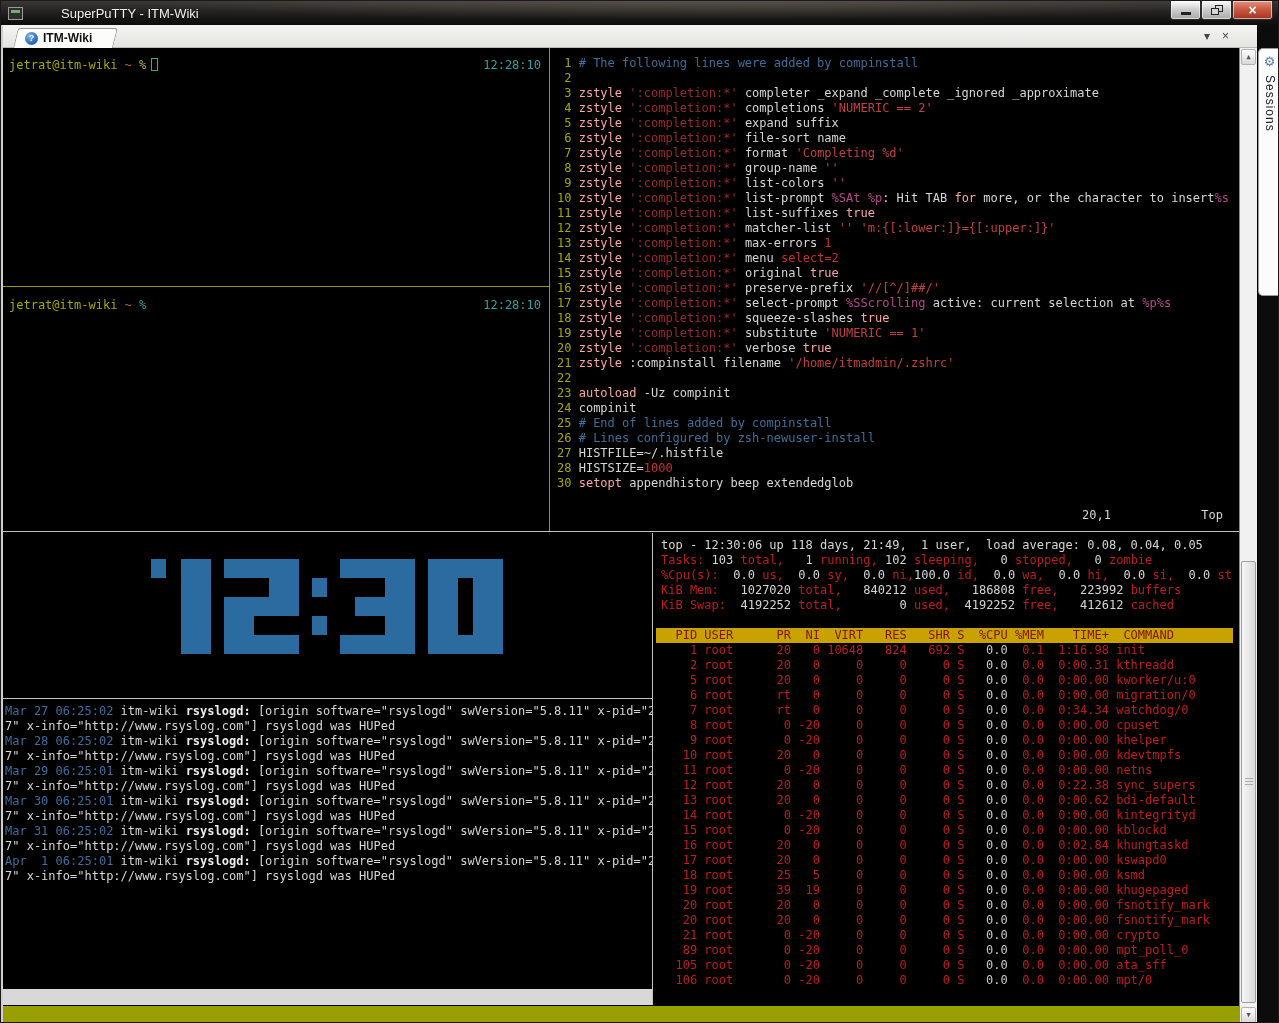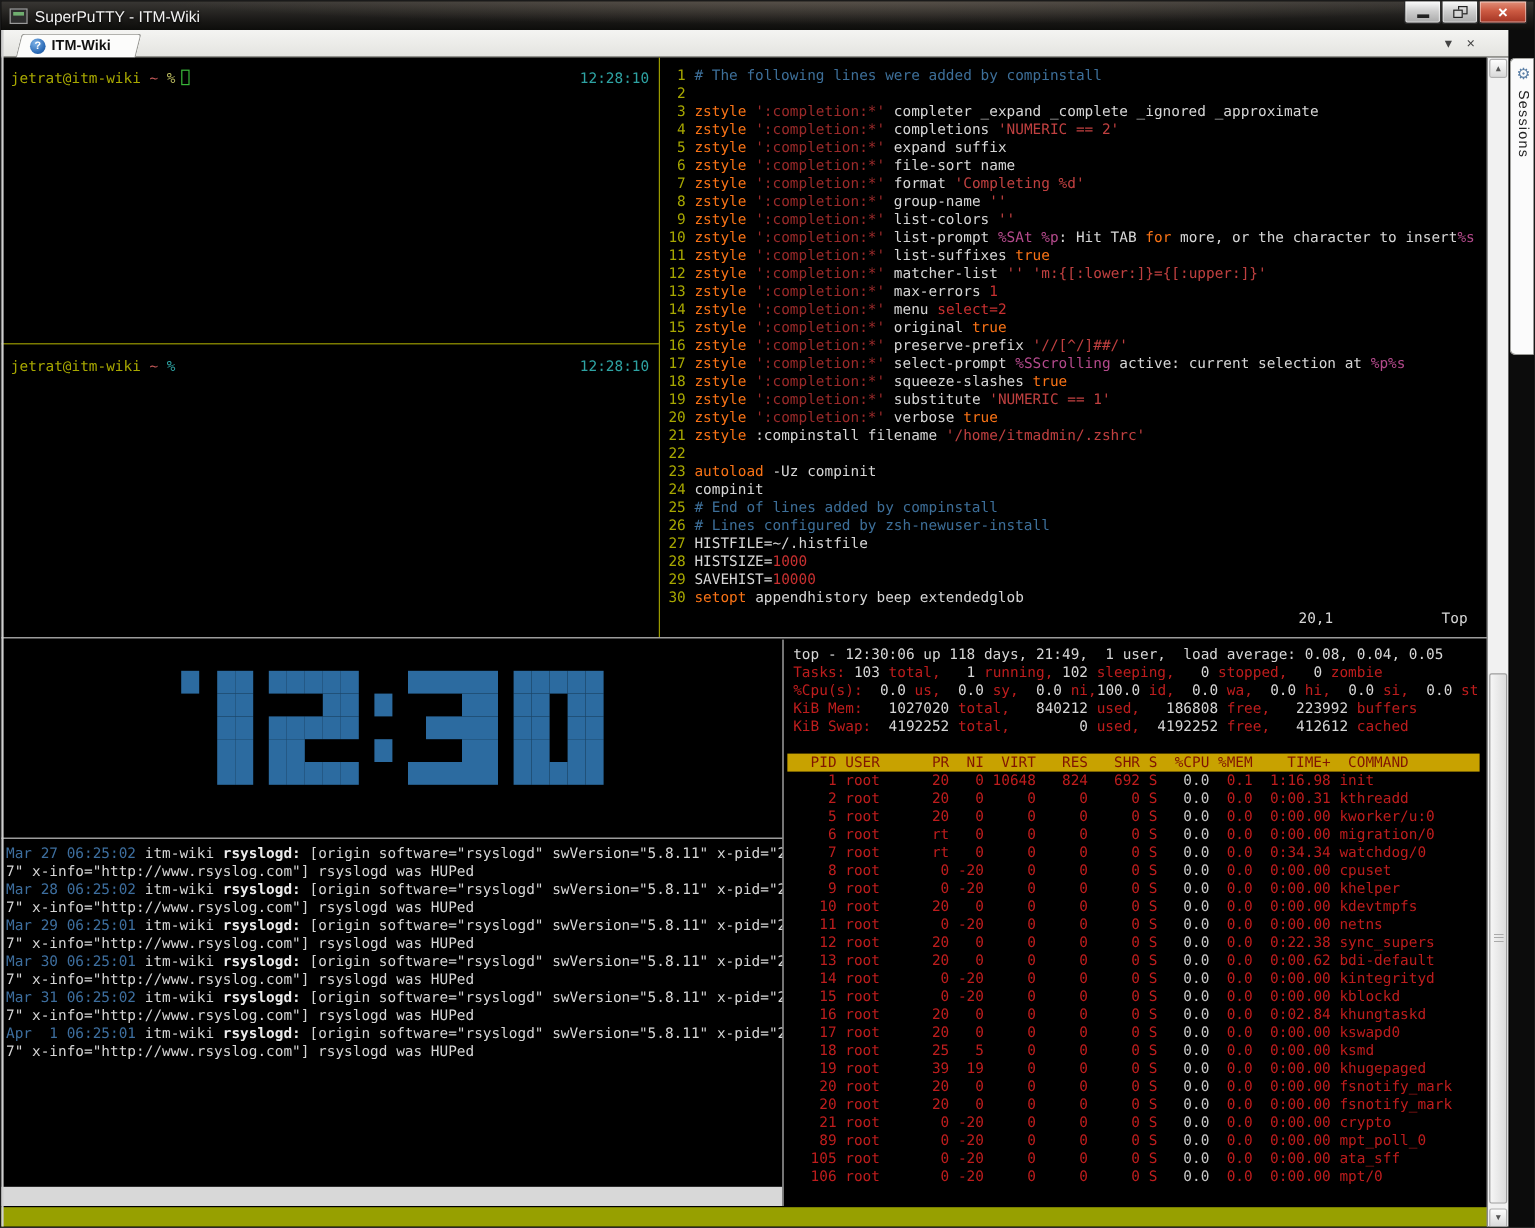--- a/index.html
+++ b/index.html
@@ -8,21 +8,21 @@
     position:relative; width:1279px; height:1023px; overflow:hidden;
     background:#000; font-family:"DejaVu Sans Mono", monospace;
     border:1px solid #1a1a1a;
   }
   
   .titlebar {
     position:absolute; left:0; top:0; width:1279px; height:24px;
     background: radial-gradient(ellipse at 55% -20%, rgba(140,125,110,.45), transparent 60%),
                 linear-gradient(#393734,#181715 70%,#0d0d0b);
     display:flex; align-items:center; color:#f2f2f2;
-    font-family:"Liberation Sans", sans-serif; font-size:13px;
+    font-family:"Liberation Sans", sans-serif; font-size:13px;gap:32px;
   }
   .win-icon { width:15px; height:13px; margin:0 6px 0 7px; background:#2e2e2e;
     border:1px solid #9a9a9a; position:relative; }
   .win-icon::after { content:""; position:absolute; left:2px; top:2px; width:9px; height:3px; background:#6fae6f; }
   .win-title { text-shadow:0 1px 2px #000; }
   .win-buttons { position:absolute; right:7px; top:0; display:flex; }
   .wbtn {
     height:19px; border:1px solid #2c2c2c; border-top:none;
     border-radius:0 0 3px 3px; display:flex; align-items:center; justify-content:center;
     background:linear-gradient(#fdfdfd,#cfcfcf 45%,#a9a9a9);
@@ -58,21 +58,21 @@
     margin-right:5px;
   }
   .tab-label { font-size:12px; font-weight:bold; color:#111; }
   .tabstrip-controls { position:absolute; right:28px; top:4px; display:flex; gap:12px;
     color:#444; font-size:12px; }
   
   .term { position:absolute; left:0; top:47px; width:1238px; height:976px; background:#000; }
   .win-left-border { position:absolute; left:0; top:24px; width:2px; height:999px; background:#cfcfcf; z-index:30; }
   .pane { position:absolute; overflow:hidden; }
   .tl { white-space:pre; height:15px; line-height:15px; font-size:12px; }
-  .c-ln{color:#a7a700} .c-kw{color:#f97316} .c-ctx{color:#9c2a2a} .c-str{color:#c04040}
+  .c-ln{color:#a7a700} .c-kw{color:#fca5a5} .c-ctx{color:#9c2a2a} .c-str{color:#c04040}
   .c-num{color:#c83030} .c-cmt{color:#3d6f99} .c-var{color:#b44a8c} .c-w{color:#d6d6d6}
   .c-wb{color:#ececec;font-weight:bold} .c-blue{color:#3d6e9e} .c-red{color:#bf1d1d}
   .c-cpu{color:#c8c8c8} .c-user{color:#a8a800} .c-tilde{color:#c25858}
   .c-pct{color:#b9b95e} .c-pct2{color:#2ea3a3}
   .c-cursor{ display:inline-block; width:7px; height:13px; border:1px solid #3ab83a;
              vertical-align:-2px; margin-left:5px; }
   .pane-time { position:absolute; top:10px; right:8px; color:#2ea3a3; font-size:12px; line-height:15px; }
   
   .pb { position:absolute; }
   .pb.olive { background:#9a9a00; }
@@ -201,21 +201,20 @@
           <div class="tl"><span class="c-ln">19 </span><span class="c-kw">zstyle</span><span class="c-w"> </span><span class="c-ctx">':completion:*'</span><span class="c-w"> substitute </span><span class="c-str">'NUMERIC == 1'</span></div>
           <div class="tl"><span class="c-ln">20 </span><span class="c-kw">zstyle</span><span class="c-w"> </span><span class="c-ctx">':completion:*'</span><span class="c-w"> verbose </span><span class="c-kw">true</span></div>
           <div class="tl"><span class="c-ln">21 </span><span class="c-kw">zstyle</span><span class="c-w"> :compinstall filename </span><span class="c-str">'/home/itmadmin/.zshrc'</span></div>
           <div class="tl"><span class="c-ln">22</span></div>
           <div class="tl"><span class="c-ln">23 </span><span class="c-kw">autoload</span><span class="c-w"> -Uz compinit</span></div>
           <div class="tl"><span class="c-ln">24 </span><span class="c-w">compinit</span></div>
           <div class="tl"><span class="c-ln">25 </span><span class="c-cmt"># End of lines added by compinstall</span></div>
           <div class="tl"><span class="c-ln">26 </span><span class="c-cmt"># Lines configured by zsh-newuser-install</span></div>
           <div class="tl"><span class="c-ln">27 </span><span class="c-w">HISTFILE=~/.histfile</span></div>
           <div class="tl"><span class="c-ln">28 </span><span class="c-w">HISTSIZE=</span><span class="c-num">1000</span></div>
-          <div class="tl"><span class="c-ln">29 </span><span class="c-w">SAVEHIST=</span><span class="c-num">10000</span></div>
           <div class="tl"><span class="c-ln">30 </span><span class="c-kw">setopt</span><span class="c-w"> appendhistory beep extendedglob</span></div>
         </div>
       <div class="ruler">
         <span class="pos">20,1</span>
         <span class="scr">Top</span>
       </div>
     </div>
 
     <div class="pane" style="left:0;top:485px;width:651px;height:165px;">
       <div class="clock-wrap" id="clock">

